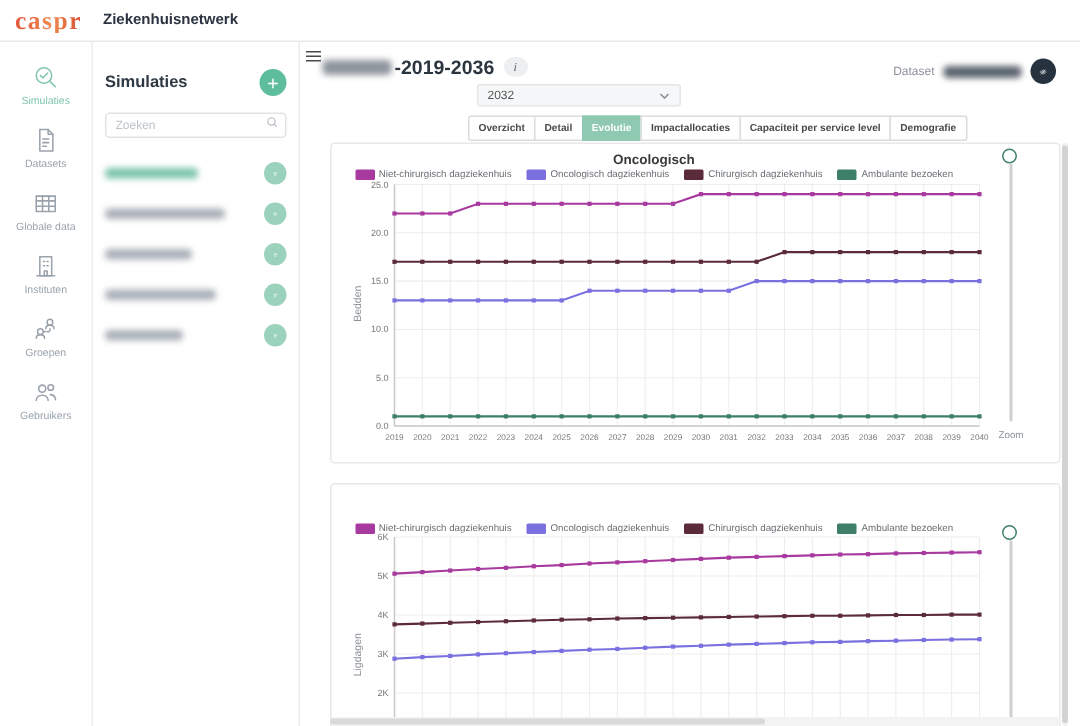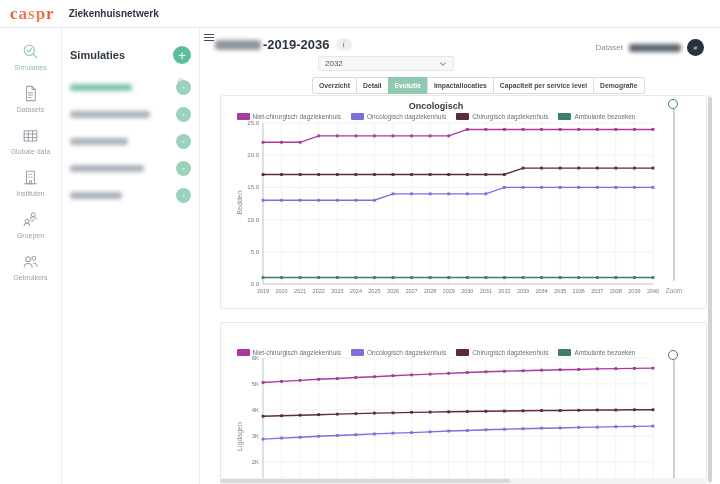--- a/index.html
+++ b/index.html
@@ -183,20 +183,21 @@
       <span>Gebruikers</span>
     </div>
   </nav>
 
   <aside class="panel">
     <div class="panel-head">
       <span class="panel-title">Simulaties</span>
       <button class="plus-btn">+</button>
     </div>
     <div class="search-wrap">
+      <input class="search-input" type="text" placeholder="Zoeken" style="">
       <svg class="search-icon" width="9" height="9" viewBox="0 0 24 24" fill="none" stroke="#b8bec4" stroke-width="2.2">
         <circle cx="10.5" cy="10.5" r="6.5"></circle>
           <path d="M15.3 15.3 20 20"></path>
       </svg>
     </div>
     <div class="sim-list">
       <div class="sim-row">
         <span class="redact teal"></span>
         <button class="trash-btn">
           <svg width="8" height="8" viewBox="0 0 20 20" fill="none" stroke="#fff" stroke-width="1.8" stroke-linecap="round">

